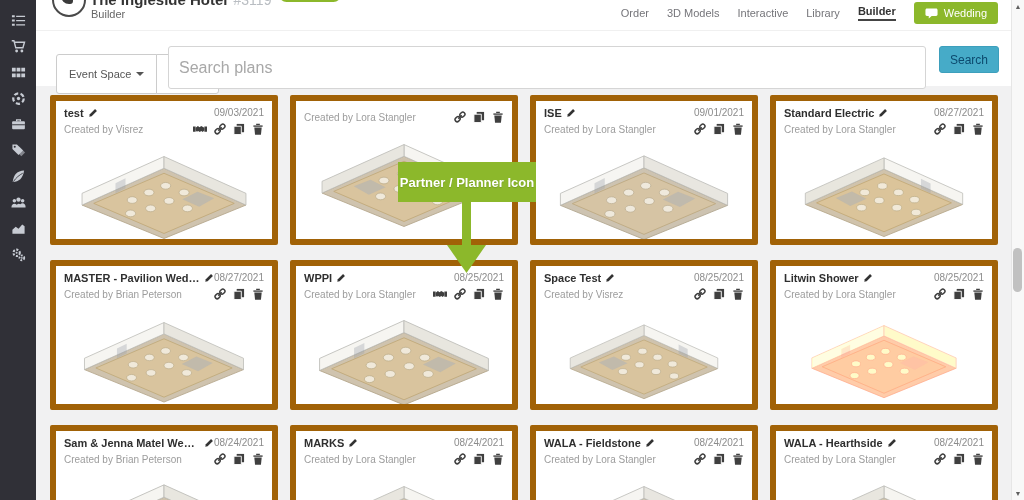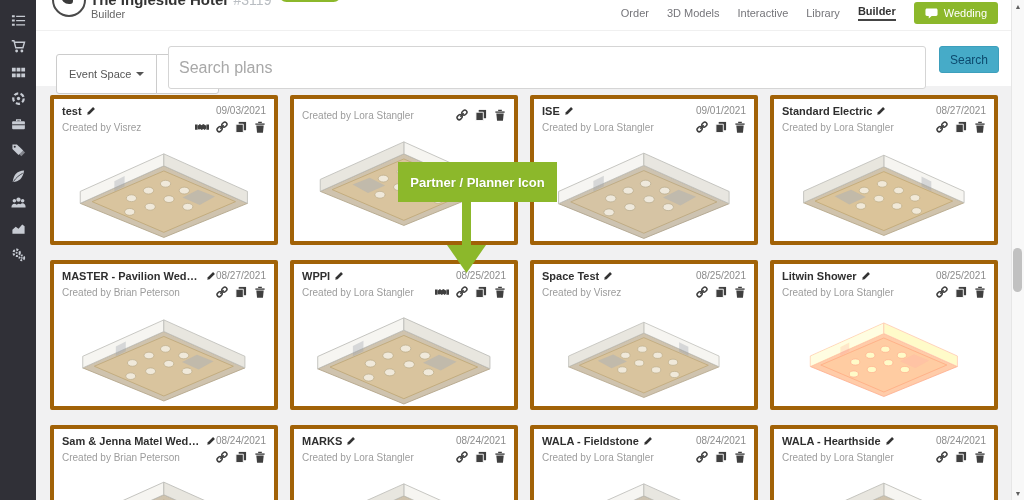--- a/index.html
+++ b/index.html
@@ -35,21 +35,21 @@
   .caret{width:0;height:0;border-left:4px solid transparent;border-right:4px solid transparent;border-top:4px solid #555}
   .search-input{position:absolute;left:132px;right:86px;top:15px;height:43px;box-sizing:border-box;
                 border:1px solid #d5d5d5;border-radius:3px;padding:0 10px;font-size:16px;color:#555;font-family:inherit}
   .search-input::placeholder{color:#a8a8a8}
   .search-btn{position:absolute;right:13px;top:15px;width:60px;height:27px;background:#46abc8;color:#0c4a6e;
               border:1px solid #3d9fbc;border-radius:3px;font-size:12px;font-family:inherit;cursor:pointer}
   
   .content{position:absolute;left:36px;right:12px;top:85px;bottom:0;background:#f1f1f2;overflow:hidden;
            padding:10px 14px;box-sizing:border-box}
   .grid{display:grid;grid-template-columns:repeat(4,1fr);column-gap:12px;row-gap:15px}
-  .card{background:#fff;border:4px solid #a16207;border-radius:2px;height:150px;box-sizing:border-box;
+  .card{background:#fff;border:6px solid #a16207;border-radius:2px;height:150px;box-sizing:border-box;
         padding:6px 8px;position:relative;overflow:hidden}
   .card-head{display:flex;justify-content:space-between;align-items:flex-start}
   .t-left{display:flex;align-items:center;gap:4px;min-width:0}
   .c-title{font-size:11px;font-weight:bold;color:#2f2f2f;white-space:nowrap;overflow:hidden;text-overflow:ellipsis;max-width:160px}
   .edit{cursor:pointer;flex:0 0 auto}
   .edit svg{width:10px;height:10px;display:block}
   .c-date{font-size:10px;color:#8b8b8b;flex:0 0 auto;margin-left:0}
   .card-sub{display:flex;justify-content:space-between;align-items:center;margin-top:4px}
   .c-by{font-size:10px;color:#9c9c9c;white-space:nowrap;overflow:hidden;text-overflow:ellipsis}
   .c-actions{display:flex;align-items:center;gap:7px;color:#3f3f3f;flex:0 0 auto;margin-left:6px}
@@ -62,21 +62,21 @@
   .thumb.v4 svg{transform:scaleX(-1) scale(.96);filter:saturate(1.1)}
   .thumb.v5 svg{transform:scale(.97)}
   .thumb.v6 svg{transform:scale(1.03)}
   .thumb.v7 svg{transform:scaleX(-1) scale(.9)}
   .thumb.v8 svg{transform:scale(.88);filter:sepia(.55) hue-rotate(-28deg) saturate(1.9)}
   .thumb.v9 svg{transform:scale(1.05)}
   .thumb.v10 svg{transform:scaleX(-1)}
   .thumb.v11 svg{filter:saturate(.8)}
   .thumb.v12 svg{transform:scaleX(-1) scale(1.02)}
   
-  .callout-box{position:absolute;left:398px;top:162px;width:159px;height:40px;background:#8cb82b;z-index:10;
+  .callout-box{position:absolute;left:398px;top:162px;width:138px;height:40px;background:#8cb82b;z-index:10;
                display:flex;align-items:center;justify-content:center;color:#fff;font-size:13px;font-weight:bold;
                text-shadow:0 1px 1px rgba(0,0,0,.15)}
   .callout-arrow{position:absolute;left:441px;top:201px;width:52px;height:74px;z-index:10;pointer-events:none}
   
   .scrollbar{position:absolute;right:0;top:0;bottom:0;width:12px;background:#f8f8f8;border-left:1px solid #e6e6e6;z-index:7}
   .sb-arrow{position:absolute;left:0;width:12px;height:13px;display:flex;align-items:center;justify-content:center;
             font-size:7px;color:#5f5f5f;cursor:pointer}
   .sb-up{top:0}.sb-down{bottom:0}
   .sb-thumb{position:absolute;left:1px;top:248px;width:9px;height:44px;background:#c1c1c1;border-radius:5px;cursor:grab}
 </style>

